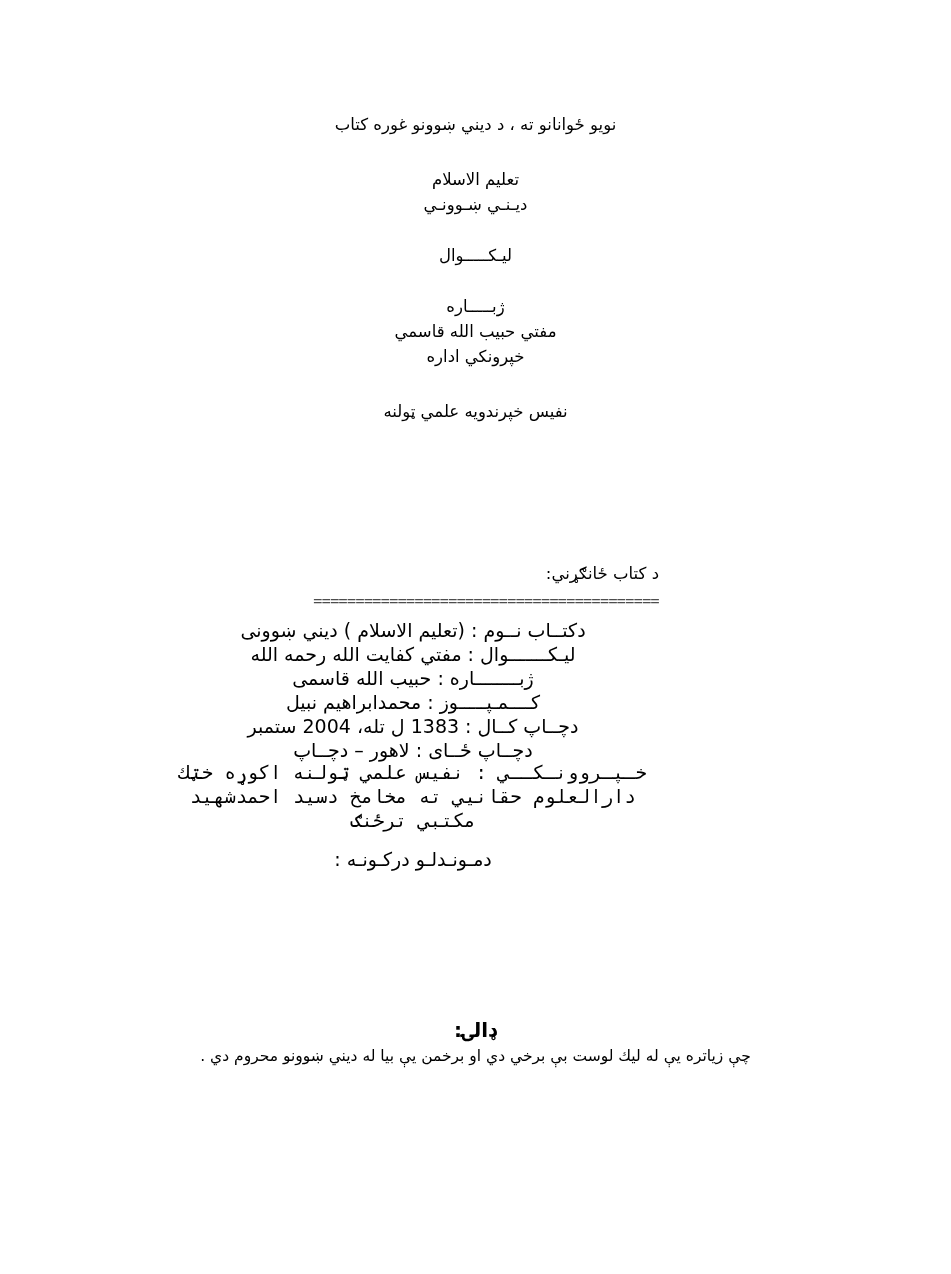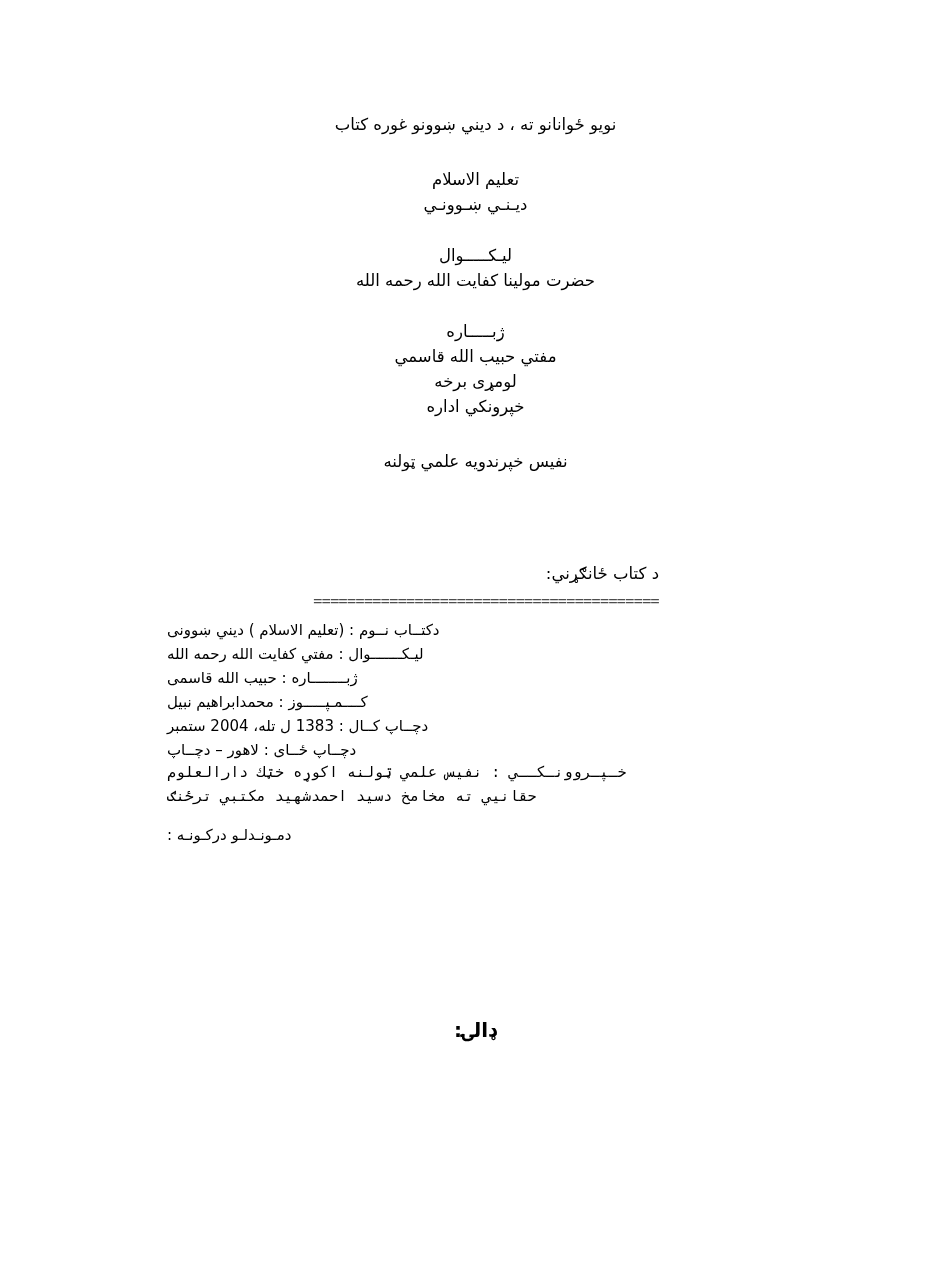--- a/index.html
+++ b/index.html
@@ -65,23 +65,23 @@
     letter-spacing: -0.6px;
     color: #4d4d4d;
     direction: ltr;
     text-align: right;
     white-space: nowrap;
     overflow: hidden;
     margin-top: 7px;
     margin-bottom: 9px;
   }
   .cat-line {
-    font-size: 15px;
+    font-size: 19px;
     line-height: 24px;
-    text-align: left;
+    text-align: center;
   }
   .cat-line.wrap { white-space: normal; font-family: Liberation Mono, monospace; }
   .spacer-12 { height: 13px; }
 
   
   .dedication {
     position: absolute;
     top: 1016px;
     left: 0;
     width: 951px;
@@ -109,27 +109,25 @@
     <div class="ln">نویو ځوانانو ته ، د دیني ښوونو غوره کتاب</div>
 
     <div class="gap-lg"></div>
 
     <div class="ln">تعلیم الاسلام</div>
     <div class="ln">دیـنـي ښـوونـي</div>
 
     <div class="gap-md"></div>
 
     <div class="ln">لیـکـــــوال</div>
-    <div class="ln">حضرت مولینا کفایت الله رحمه الله</div>
 
     <div class="gap-md"></div>
 
     <div class="ln">ژبـــــاره</div>
     <div class="ln">مفتي حبیب الله قاسمي</div>
-    <div class="ln">لومړی برخه</div>
     <div class="ln">خپرونکي اداره</div>
 
     <div class="gap-lg"></div>
 
     <div class="ln">نفیس خپرندویه علمي ټولنه</div>
   </div>
 
   <div class="catalog">
     <div class="catalog-inner">
 
@@ -182,15 +180,16 @@
       <div class="spacer-12"></div>
 
 
       <div class="cat-line">دمـونـدلـو درکـونـه :</div>
 
     </div>
   </div>
 
   <div class="dedication">
     <div class="ded-title">ډالۍ:</div>
+    <div class="ded-line">چې زیاتره یې له لیك لوست بې برخي دي او برخمن یې بیا له دیني ښوونو محروم دي .</div>
   </div>
 
 </div>
 
 </body></html>

